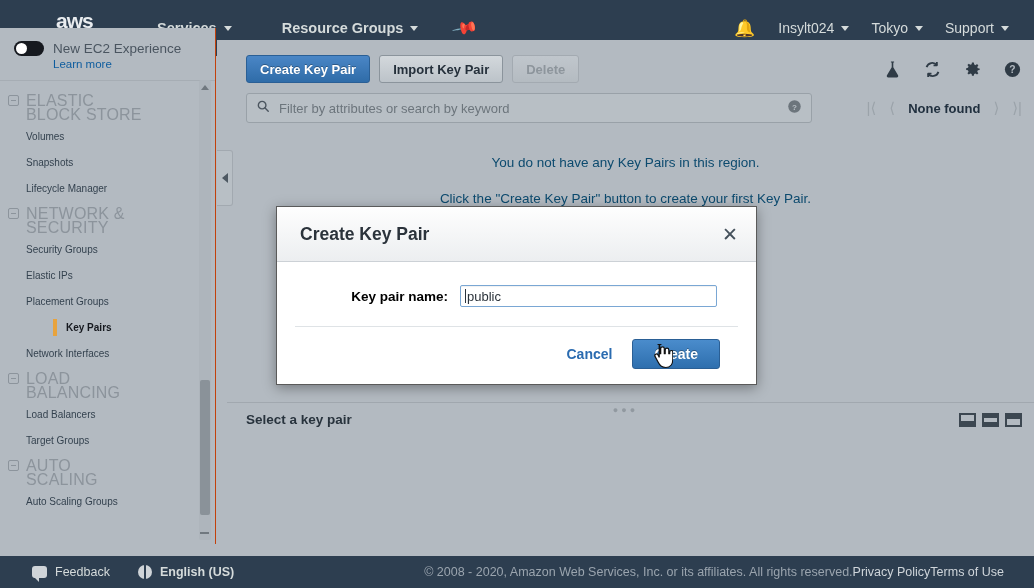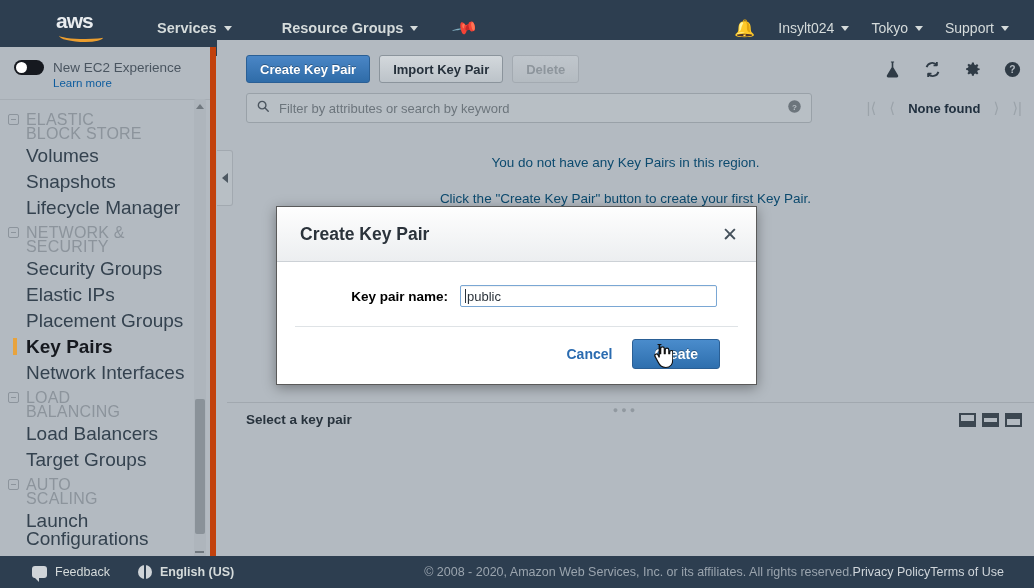--- a/index.html
+++ b/index.html
@@ -44,22 +44,22 @@
   }
   .nav-services { margin-left: 38px; }
   .nav-rg { margin-left: 28px; }
   .pin-icon { margin-left: 26px; color: #c7ccd1; font-size: 17px; line-height: 1; transform: rotate(33deg); }
   .nav-right { margin-left: auto; display: flex; align-items: center; }
   .bell { color: #d5dbdb; font-size: 17px; padding: 0 12px; }
   .nav-right .nav-item { font-weight: normal; font-size: 14px; }
 
   
   .sidebar {
-    position: absolute; top: 47px; left: 0; width: 216px; height: 516px;
-    background: #b3bac1; border-right: 6px solid #c2410c;
+    position: absolute; top: 28px; left: 0; width: 216px; height: 516px;
+    background: #b3bac1; border-right: 1px solid #c2410c;
     overflow: hidden;
   }
   .newexp {
     padding: 13px 0 10px 14px;
     border-bottom: 1px solid #a6adb4;
   }
   .newexp-row { display: flex; align-items: center; }
   .toggle {
     width: 30px; height: 15px; border-radius: 8px;
     background: #16191f; position: relative; flex: none;
@@ -80,24 +80,24 @@
   .grp .boxminus {
     flex: none; width: 11px; height: 11px; margin-top: 1px; margin-right: 7px;
     border: 1px solid #8c949c; border-radius: 2px; position: relative;
   }
   .grp .boxminus::after {
     content: ""; position: absolute; left: 2px; top: 4px;
     width: 5px; height: 1px; background: #8c949c;
   }
   .grp span { max-width: 120px; }
   .navitem {
-    font-size: 19px; color: #34424f; padding: 4px 10px 4px 26px;
+    font-size: 10px; color: #34424f; padding: 4px 10px 4px 26px;
     line-height: 18px; position: relative; cursor: pointer;
   }
-  .navitem.selected { font-weight: bold; color: #16191f; }
+  .navitem.selected { font-weight: bold; color: #16191f; margin-left: 40px; }
   .navitem.selected::before {
     content: ""; position: absolute; left: 13px; top: 4px;
     width: 4px; height: 17px; background: #e8a33d;
   }
 
   
   .sb-track {
     position: absolute; top: 52px; right: 4px; width: 12px; height: 460px;
     background: #aeb5bc; border-radius: 2px;
   }
@@ -355,21 +355,20 @@
         <div class="grp">
           <span class="boxminus"></span>
           <span>LOAD BALANCING</span>
         </div>
         <div class="navitem"><span>Load Balancers</span></div>
         <div class="navitem"><span>Target Groups</span></div>
         <div class="grp">
           <span class="boxminus"></span>
           <span>AUTO SCALING</span>
         </div>
-        <div class="navitem"><span>Launch Configurations</span></div>
         <div class="navitem"><span>Auto Scaling Groups</span></div>
       </div>
 
     <div class="sb-track">
       <div class="sb-arrow-up"></div>
       <div class="sb-thumb"></div>
       <div class="sb-arrow-dn"></div>
     </div>
   </div>
 

